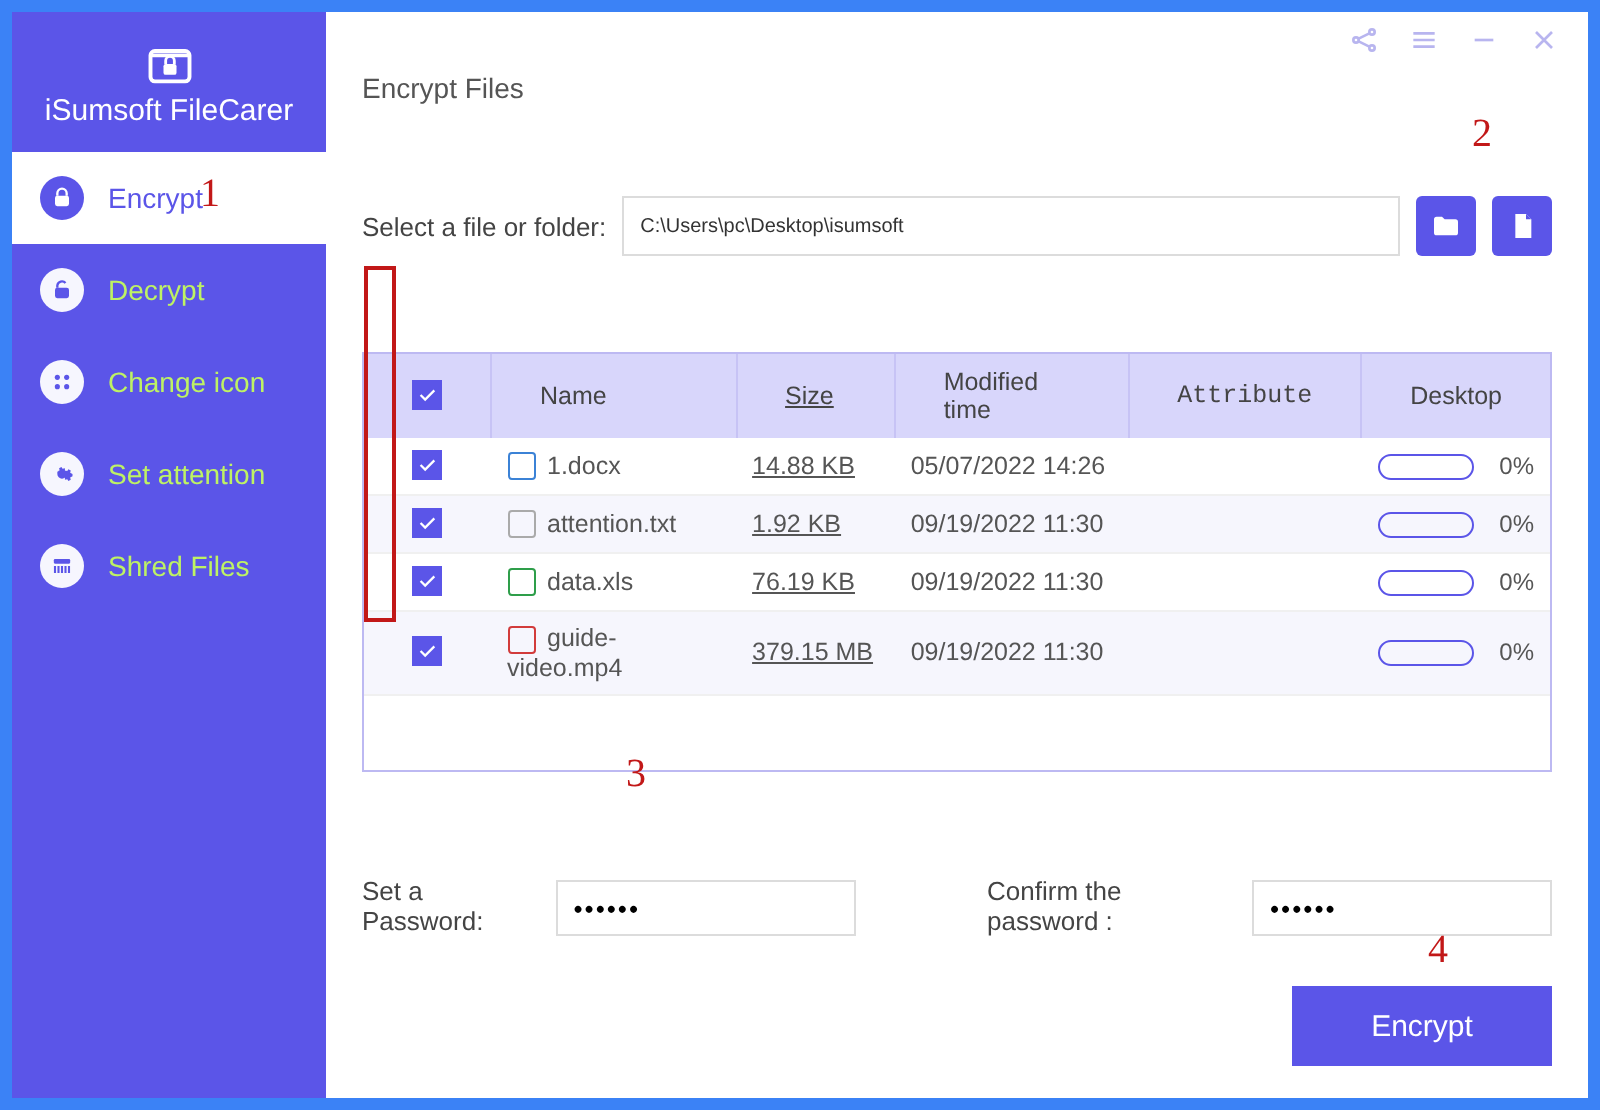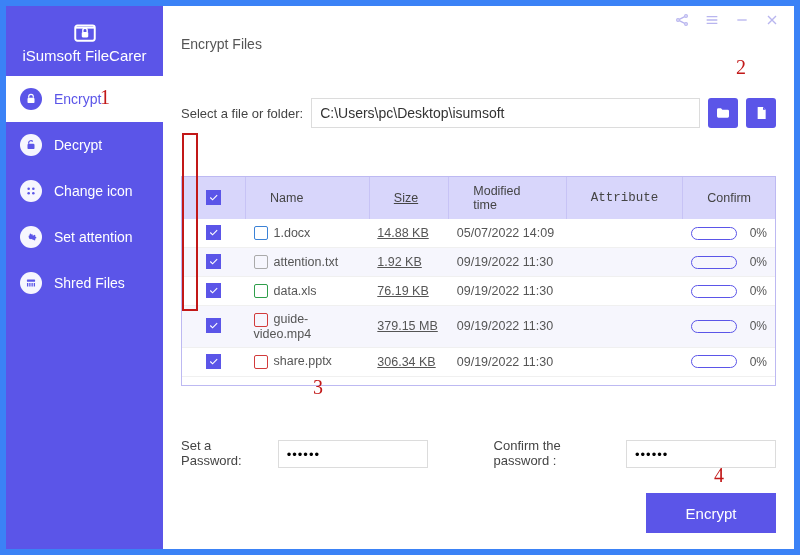--- a/index.html
+++ b/index.html
@@ -5,35 +5,35 @@
   * { box-sizing: border-box; margin: 0; padding: 0; font-family: "Segoe UI", Arial, sans-serif; }
   body { width: 800px; height: 555px; overflow: hidden; background: #fff; position: relative; }
   .app { display: flex; width: 100%; height: 100%; border: 6px solid #3b82f6; }
 
   
   .sidebar { width: 157px; background: #5b55e8; color: #fff; display: flex; flex-direction: column; }
   .logo-area { height: 70px; display: flex; flex-direction: column; align-items: center; justify-content: center; gap: 2px; }
   .logo-icon { width: 26px; height: 26px; display:flex; align-items:center; justify-content:center; }
   .app-title { font-size: 15px; font-weight: 500; }
   .nav { display: flex; flex-direction: column; }
-  .nav-item { display: flex; align-items: center; gap: 12px; padding: 12px 14px; font-size: 14px; cursor: pointer; color: #ffffff; position: relative; }
+  .nav-item { display: flex; align-items: center; gap: 12px; padding: 12px 14px; font-size: 14px; cursor: pointer; color: #bef264; position: relative; }
   .nav-item.active { background: #fff; color: #5b55e8; }
   .nav-icon { width: 22px; height: 22px; border-radius: 50%; background: rgba(255,255,255,0.95); display:flex; align-items:center; justify-content:center; flex-shrink:0; }
   .nav-item.active .nav-icon { background: #5b55e8; }
   .nav-icon svg { width: 14px; height: 14px; }
 
   
   .main { flex: 1; display: flex; flex-direction: column; position: relative; }
   .titlebar { height: 28px; display: flex; justify-content: flex-end; align-items: center; gap: 14px; padding: 0 14px; color: #b8b5ef; }
   .titlebar .tb-btn { width: 16px; height: 16px; cursor:pointer; display:flex; align-items:center; justify-content:center; }
   .content { flex: 1; padding: 2px 18px 14px 18px; display:flex; flex-direction:column;gap:36px; }
   .section-title { font-size: 14px; color: #555; margin-bottom: 10px; }
   .path-row { display:flex; align-items:center; gap:8px; margin-bottom: 12px; }
   .path-label { font-size: 13px; color: #444; }
-  .path-input { flex:1; border:1px solid #dcdcdc; height:30px; padding:0 8px; font-size:14px; color:#333; }
+  .path-input { flex:1; border:1px solid #dcdcdc; height:30px; padding:0 8px; font-size:10px; color:#333; }
   .icon-btn { width:30px; height:30px; background:#5b55e8; border-radius:3px; display:flex; align-items:center; justify-content:center; cursor:pointer; }
   .icon-btn svg { width:16px; height:16px; fill:#fff; }
 
   
   .table-wrap { border:1px solid #bdb9f2; height: 210px; overflow:hidden; }
   table { width:100%; border-collapse:collapse; font-size:12.5px; }
   thead th { background:#d8d6fb; color:#444; font-weight:500; text-align:left; padding:7px 24px; border-right:1px solid #c7c3f5; }
   thead th:last-child { border-right:none; }
   tbody td { padding:6px 8px; border-bottom:1px solid #f0f0f0; color:#555; }
   tbody tr:nth-child(even){ background:#f6f6fd; }
@@ -187,33 +187,33 @@
             <tr>
               <th class="col-check"><span class="chk">
                     <svg viewBox="0 0 24 24">
                       <path d="M5 12l5 5L20 7"></path>
                     </svg>
                   </span></th>
               <th class="col-name">Name</th>
               <th class="col-size">Size</th>
               <th class="col-mod">Modified time</th>
               <th class="col-attr">Attribute</th>
-              <th>Confirm</th>
+              <th>Desktop</th>
             </tr>
           </thead>
           <tbody id="tbody">
               <tr>
                 <td class="col-check"><span class="chk">
                     <svg viewBox="0 0 24 24">
                       <path d="M5 12l5 5L20 7"></path>
                     </svg>
                   </span></td>
                 <td class="col-name"><span class="file-icon fi-docx"></span><span>1.docx</span></td>
                 <td class="col-size">14.88 KB</td>
-                <td class="col-mod">05/07/2022 14:09</td>
+                <td class="col-mod">05/07/2022 14:26</td>
                 <td class="col-attr"></td>
                 <td>
                   <div class="progress-cell">
                     <div class="progress-bar"></div>
                     <span class="pct">0%</span>
                   </div>
                 </td>
               </tr>
               <tr>
                 <td class="col-check"><span class="chk">
@@ -250,37 +250,20 @@
                 </td>
               </tr>
               <tr>
                 <td class="col-check"><span class="chk">
                     <svg viewBox="0 0 24 24">
                       <path d="M5 12l5 5L20 7"></path>
                     </svg>
                   </span></td>
                 <td class="col-name"><span class="file-icon fi-mp4"></span><span>guide-video.mp4</span></td>
                 <td class="col-size">379.15 MB</td>
-                <td class="col-mod">09/19/2022 11:30</td>
-                <td class="col-attr"></td>
-                <td>
-                  <div class="progress-cell">
-                    <div class="progress-bar"></div>
-                    <span class="pct">0%</span>
-                  </div>
-                </td>
-              </tr>
-              <tr>
-                <td class="col-check"><span class="chk">
-                    <svg viewBox="0 0 24 24">
-                      <path d="M5 12l5 5L20 7"></path>
-                    </svg>
-                  </span></td>
-                <td class="col-name"><span class="file-icon fi-pptx"></span><span>share.pptx</span></td>
-                <td class="col-size">306.34 KB</td>
                 <td class="col-mod">09/19/2022 11:30</td>
                 <td class="col-attr"></td>
                 <td>
                   <div class="progress-cell">
                     <div class="progress-bar"></div>
                     <span class="pct">0%</span>
                   </div>
                 </td>
               </tr>
             </tbody>

